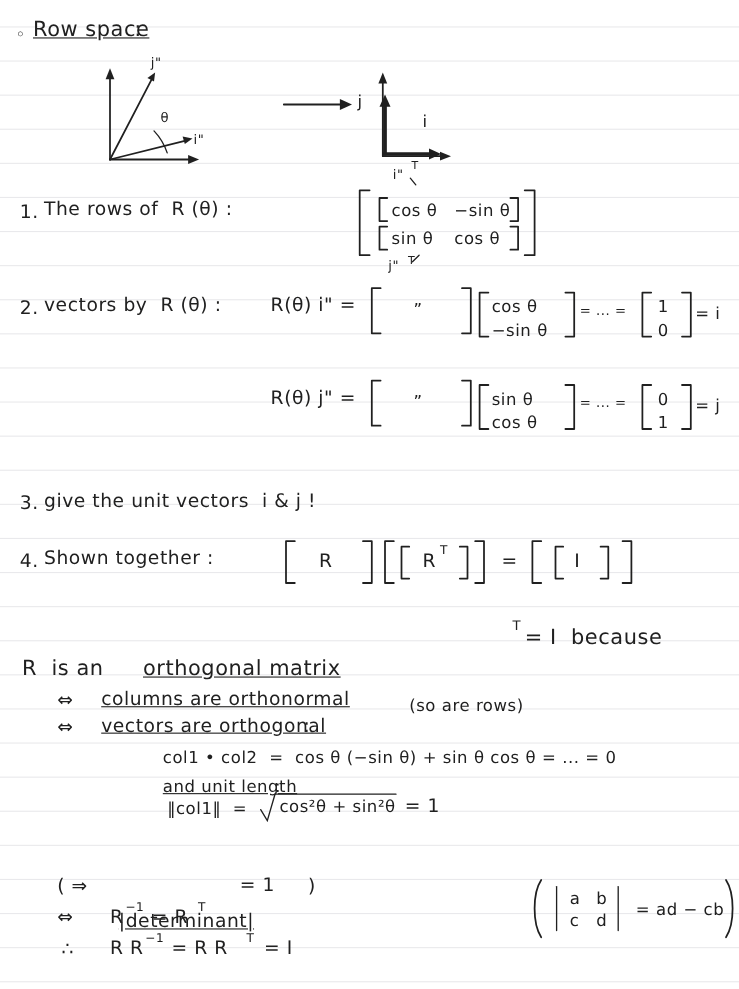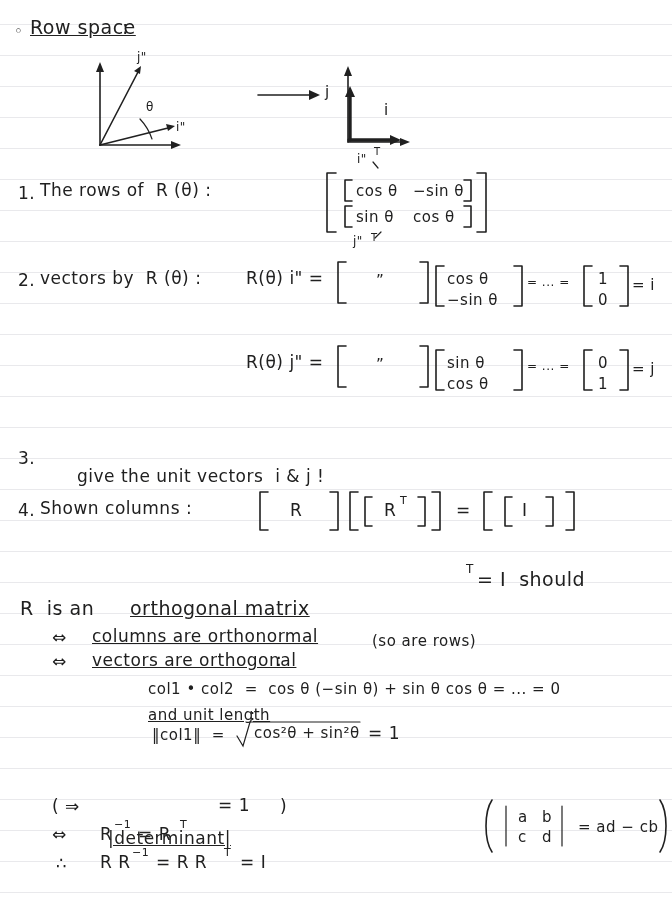--- a/index.html
+++ b/index.html
@@ -190,24 +190,24 @@
 
   <div class="hw md" style="left:376px; top:356px;">”</div>
   <div class="hw md" style="left:447px; top:354px;">sin θ</div>
   <div class="hw md" style="left:447px; top:375px;">cos θ</div>
   <div class="hw sm" style="left:527px; top:359px;">= ... =</div>
   <div class="hw md" style="left:598px; top:354px;">0</div>
   <div class="hw md" style="left:598px; top:375px;">1</div>
   <div class="hw md" style="left:632px; top:360px;">= j</div>
 
   <div class="hw lg" style="left:18px; top:448px;">3.</div>
-  <div class="hw lg" style="left:40px; top:466px;margin-left:37px;">give the unit vectors  i &amp; j !</div>
+  <div class="hw lg" style="left:40px; top:446px;">give the unit vectors  i &amp; j !</div>
 
   <div class="hw lg" style="left:18px; top:500px;">4.</div>
-  <div class="hw lg" style="left:40px; top:498px;">Shown columns :</div>
+  <div class="hw lg" style="left:40px; top:498px;">Shown together :</div>
 
   <svg width="672" height="899">
     <path class="ink" d="M268,492 L260,492 L260,530 L268,530"></path>
     <path class="ink" d="M330,492 L338,492 L338,530 L330,530"></path>
     <path class="ink" d="M358,492 L350,492 L350,530 L358,530"></path>
     <path class="ink" d="M372,497 L365,497 L365,526 L372,526"></path>
     <path class="ink" d="M418,497 L425,497 L425,526 L418,526"></path>
     <path class="ink" d="M432,492 L440,492 L440,530 L432,530"></path>
     <path class="ink" d="M492,492 L484,492 L484,530 L492,530"></path>
     <path class="ink" d="M512,497 L505,497 L505,526 L512,526"></path>
@@ -215,21 +215,21 @@
     <path class="ink" d="M566,492 L574,492 L574,530 L566,530"></path>
   </svg>
 
   <div class="hw lg" style="left:290px; top:500px;">R</div>
   <div class="hw lg" style="left:384px; top:500px;">R</div>
   <div class="hw" style="left:400px; top:494px; font-size:11px;">T</div>
   <div class="hw lg" style="left:456px; top:500px;">=</div>
   <div class="hw lg" style="left:522px; top:500px;">I</div>
 
   <div class="hw" style="left:466px; top:562px; font-size:12px;">T</div>
-  <div class="hw xl" style="left:477px; top:568px;">= I  should</div>
+  <div class="hw xl" style="left:477px; top:568px;">= I  because</div>
 
   <div class="hw xl" style="left:20px; top:597px;">R  is an </div>
   <div class="hw xl u" style="left:130px; top:597px;">orthogonal matrix</div>
 
   <div class="hw lg" style="left:52px; top:627px;">⇔</div>
   <div class="hw lg u" style="left:92px; top:626px;">columns are orthonormal</div>
   <div class="hw md" style="left:352px; top:632px;margin-left:20px;">(so are rows)</div>
 
   <div class="hw lg" style="left:52px; top:651px;">⇔</div>
   <div class="hw lg u" style="left:92px; top:650px;">vectors are orthogonal</div>

